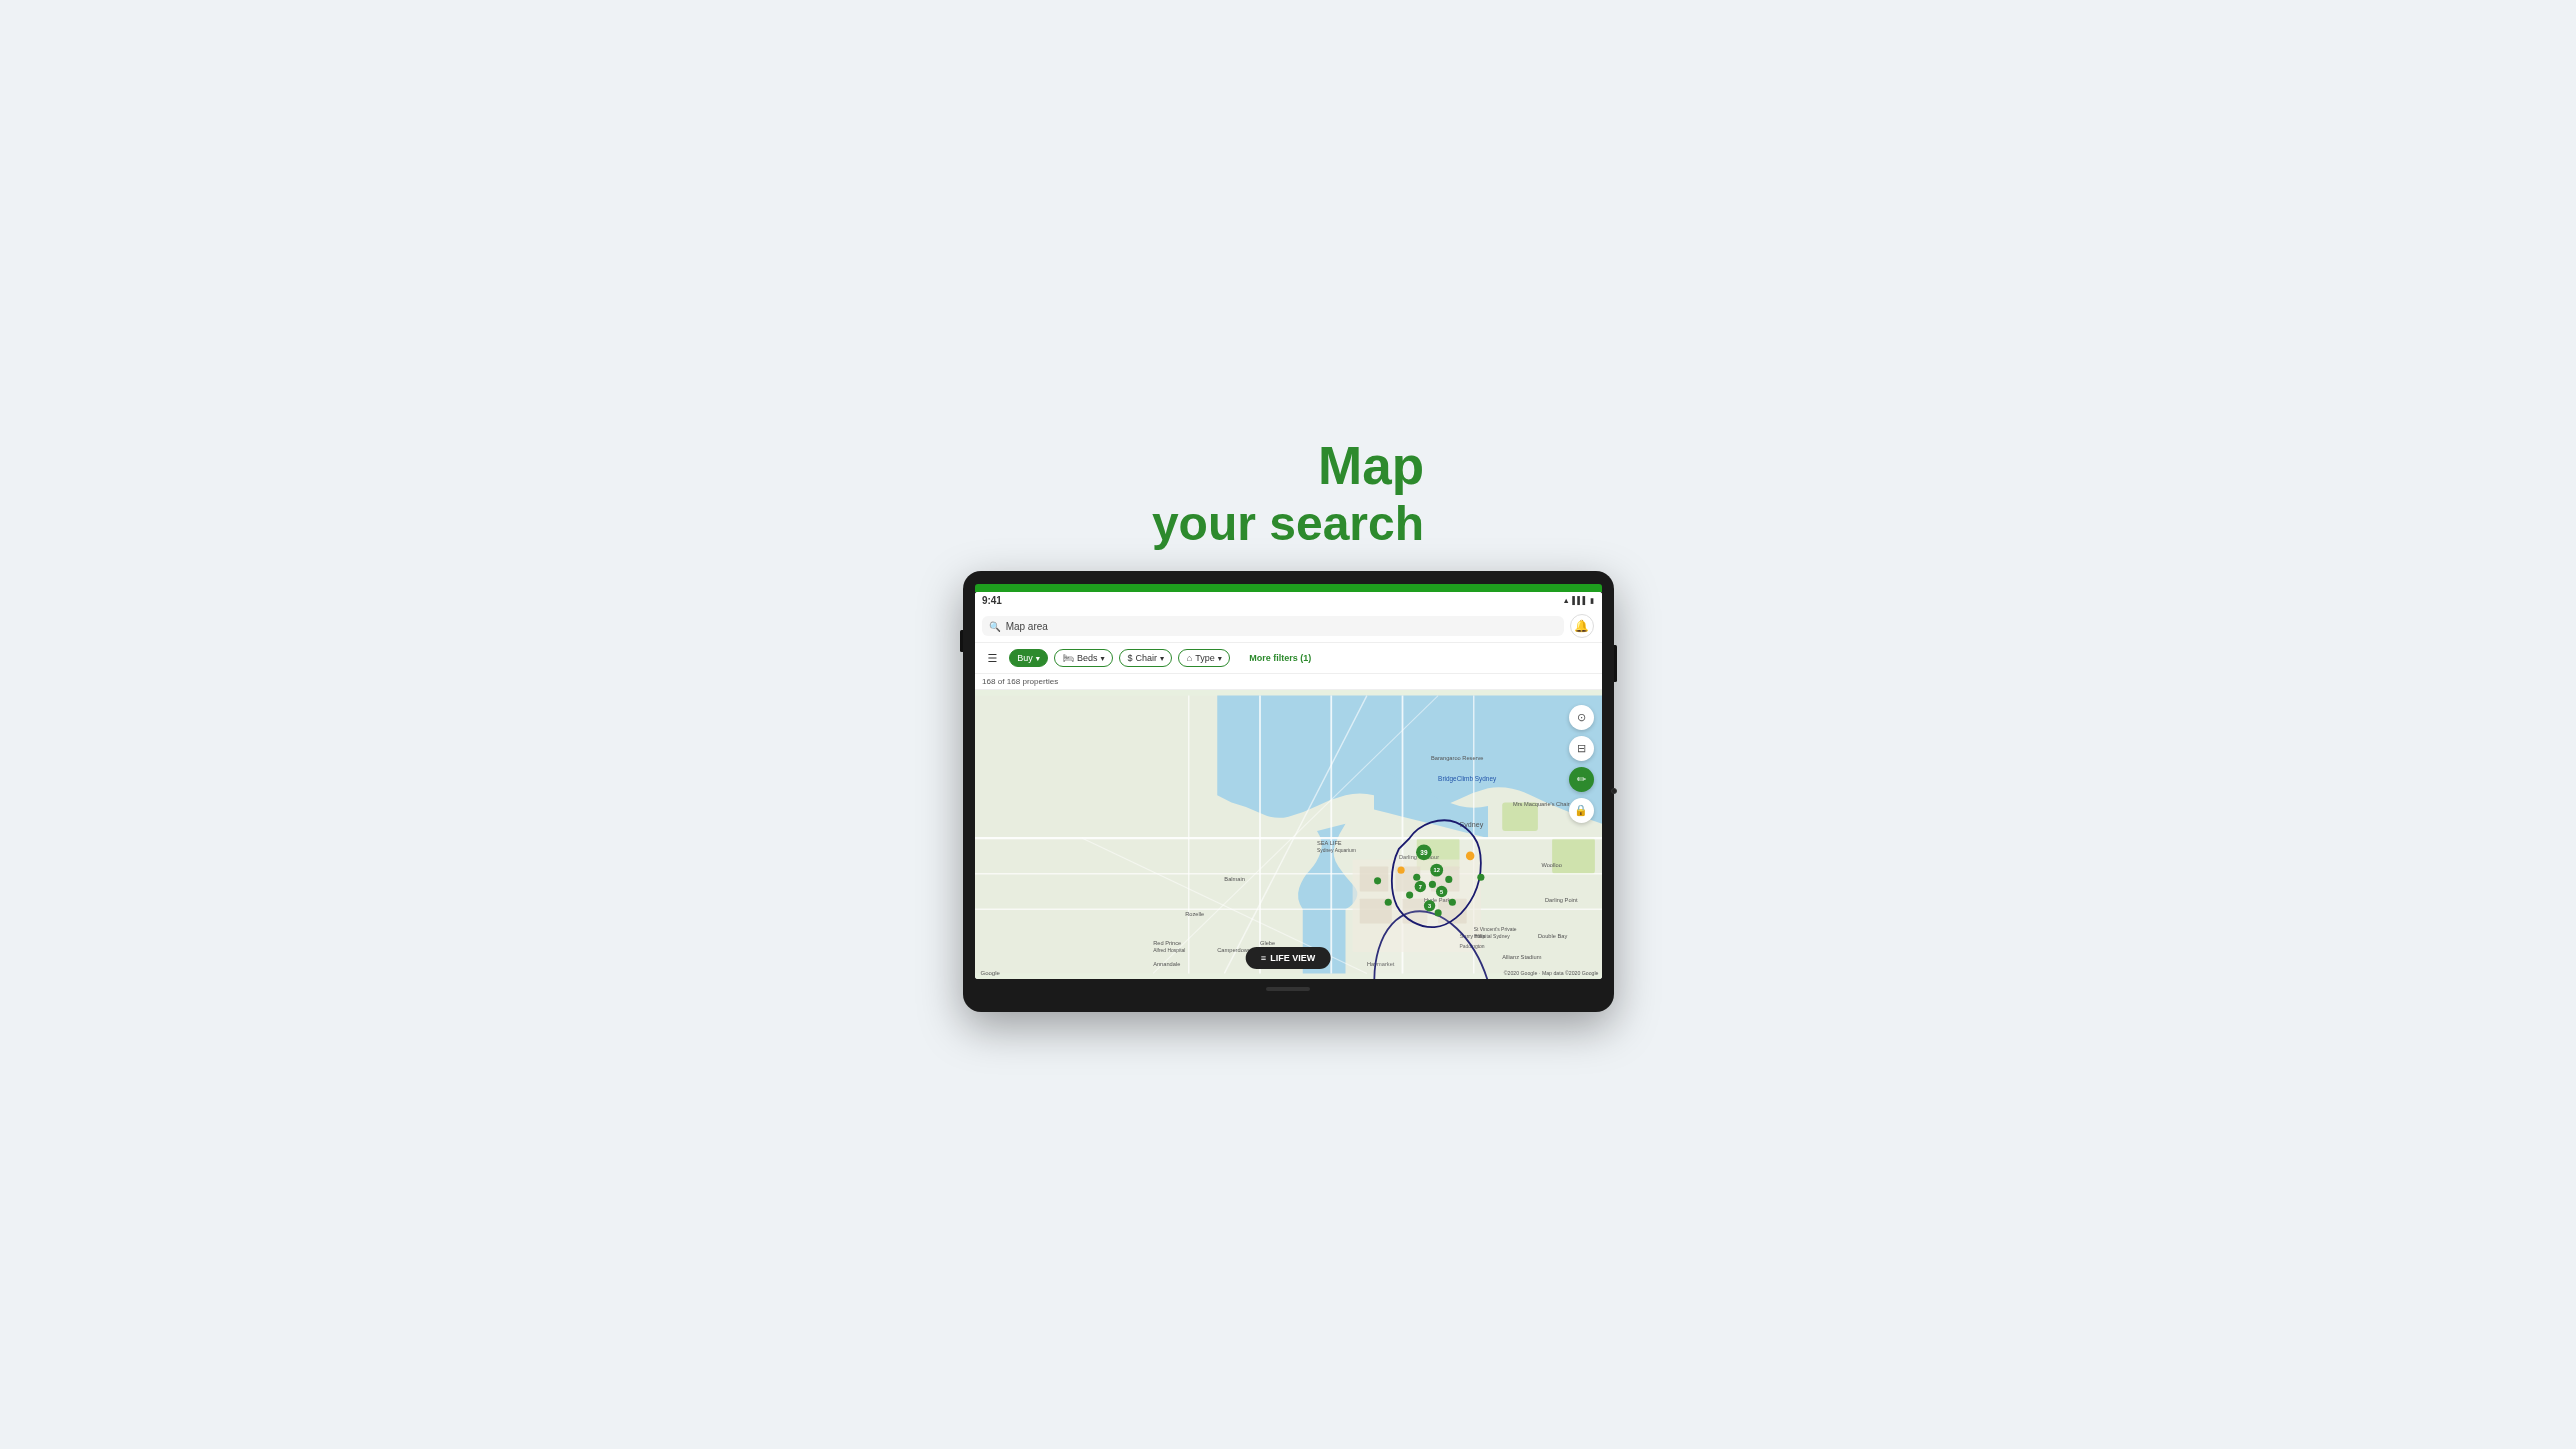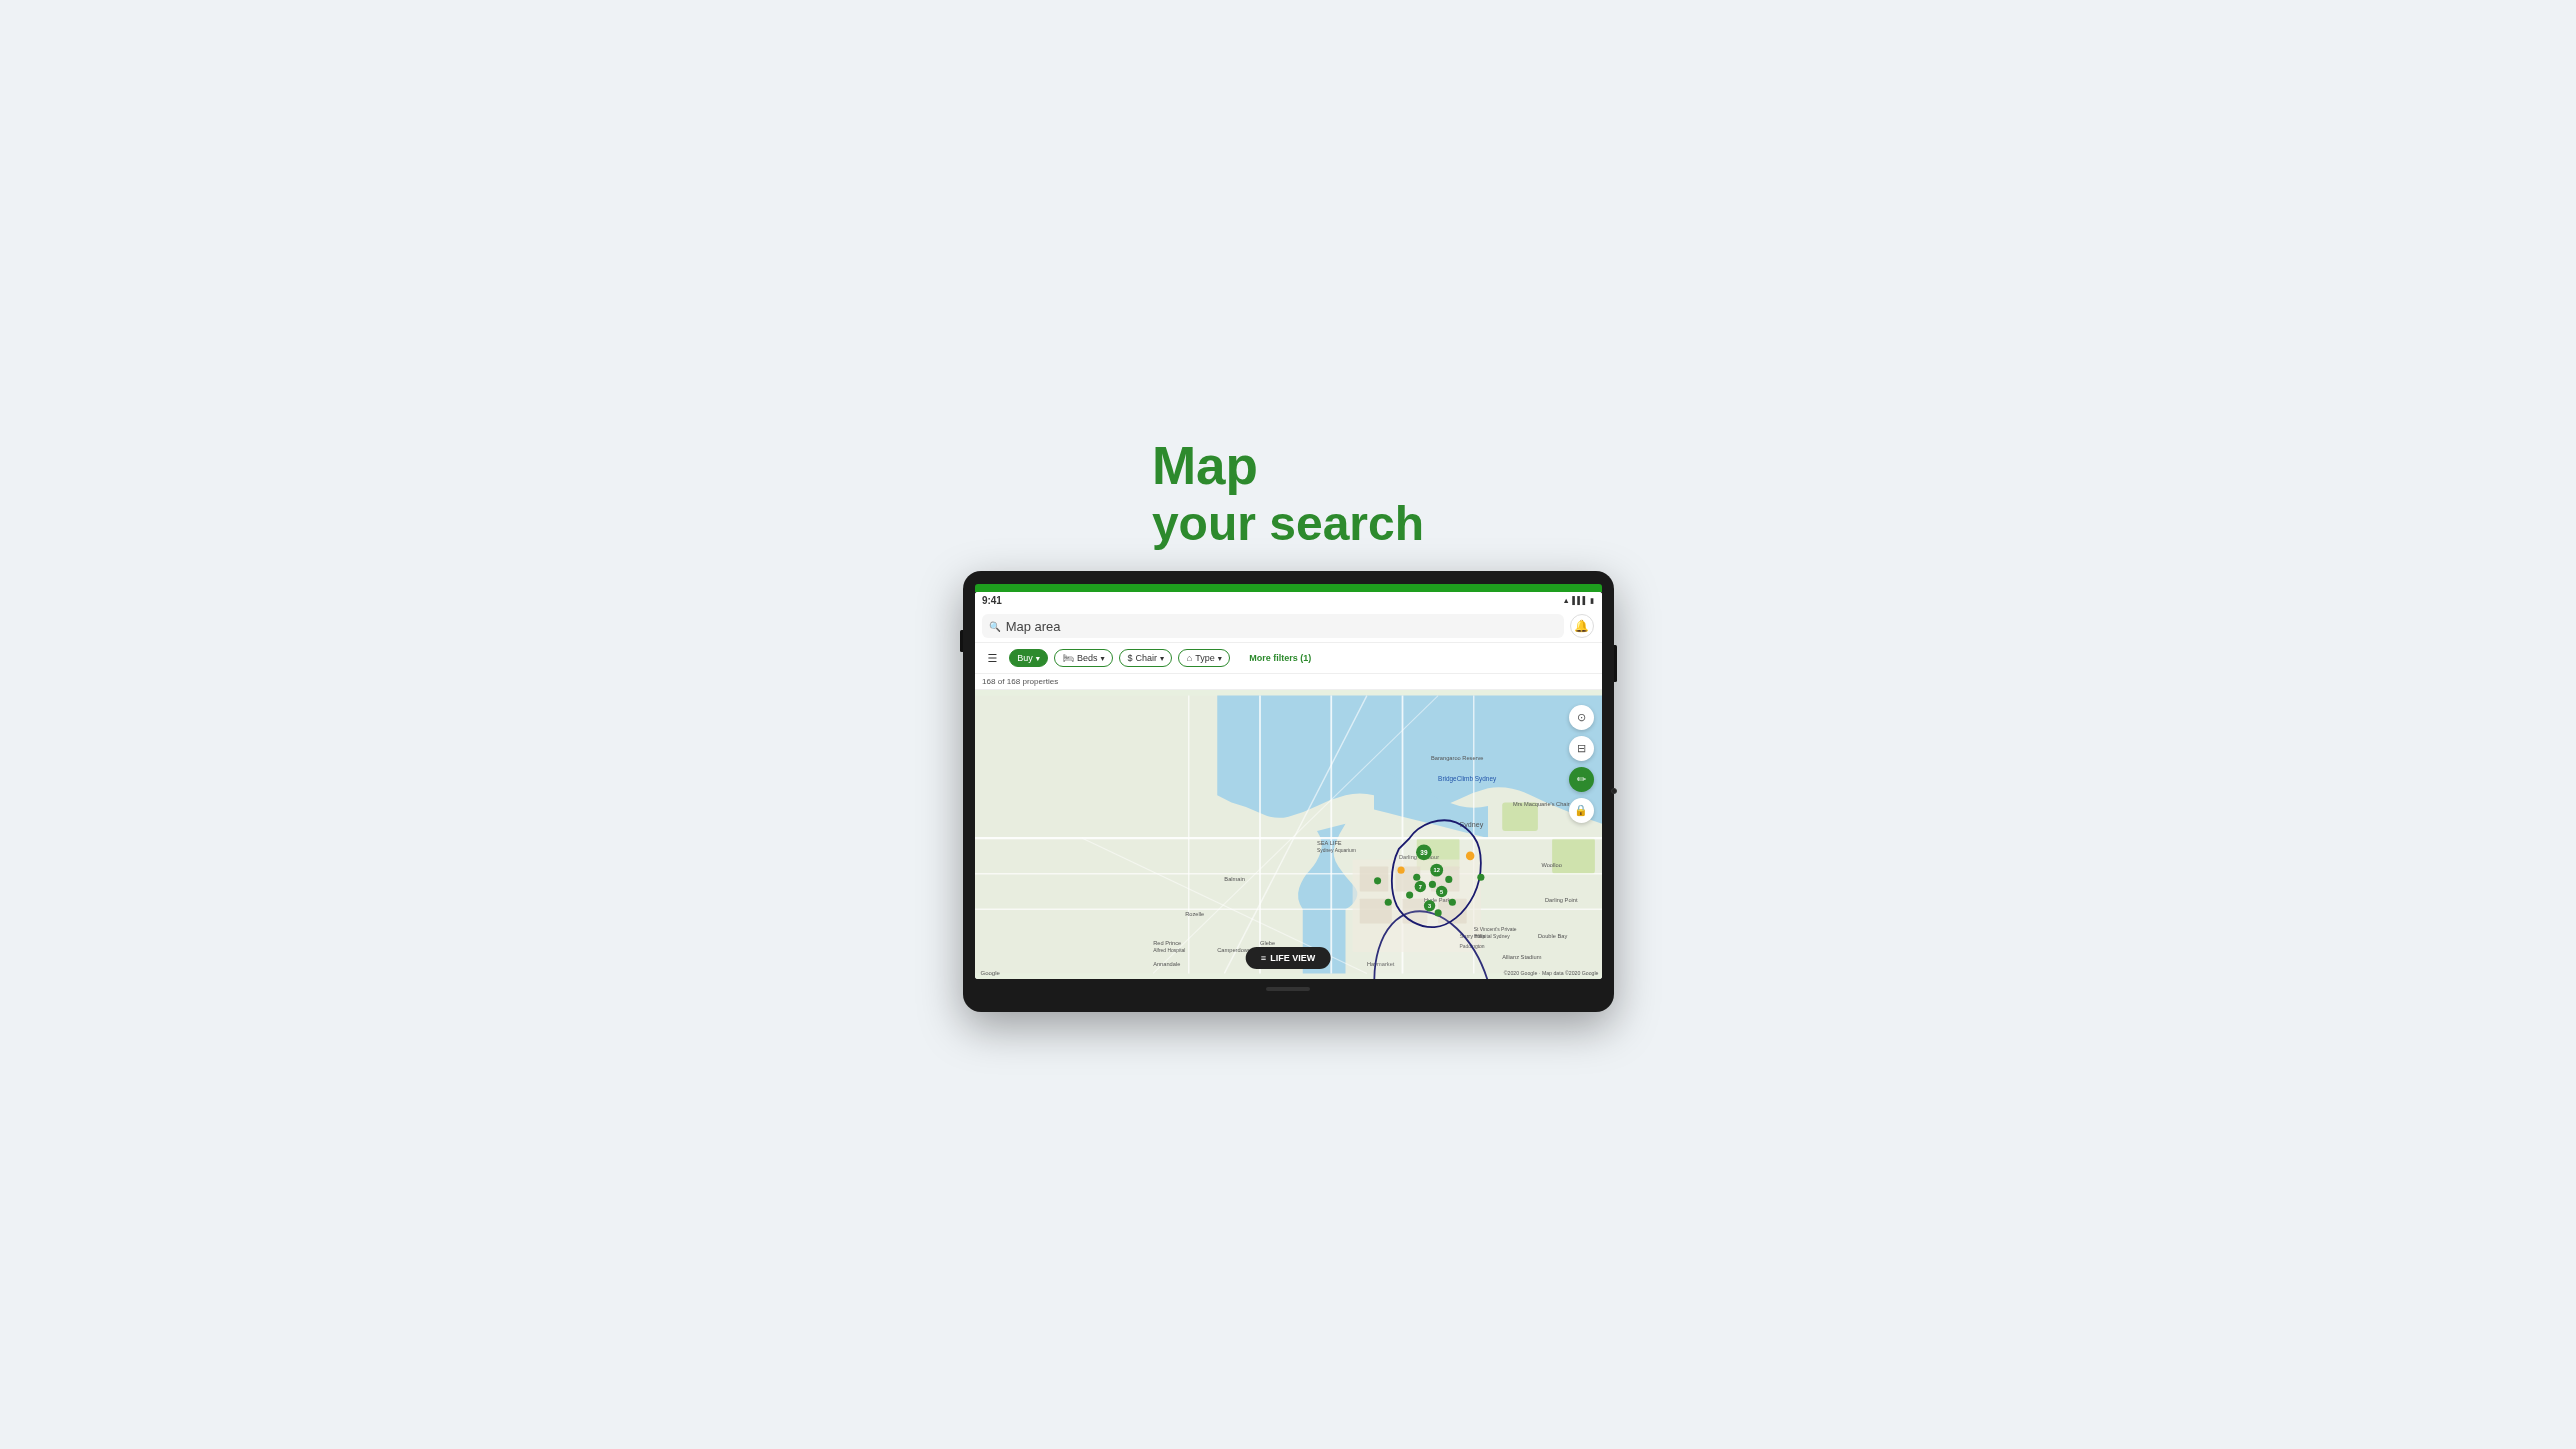--- a/index.html
+++ b/index.html
@@ -17,21 +17,21 @@
     .page-wrapper {
       width: 100%;
       max-width: 888px;
       display: flex;
       flex-direction: column;
       align-items: center;
     }
 
     
     .title-section {
-      text-align: left;
+      text-align: right;
       margin-bottom: 18px;
     }
 
     .title-map {
       font-size: 53px;
       font-weight: 900;
       color: #2d8a2d;
       line-height: 1.1;
       display: block;
     }
@@ -112,21 +112,21 @@
       padding: 4.4px 7.4px;
       gap: 4.4px;
     }
 
     .search-icon-wrap {
       color: #888;
       font-size: 9.6px;
     }
 
     .search-input-text {
-      font-size: 13px;
+      font-size: 10px;
       color: #444;
       flex: 1;
     }
 
     .bell-btn {
       width: 24px;
       height: 24px;
       border-radius: 50%;
       border: 0.7px solid #ddd;
       background: #fff;

